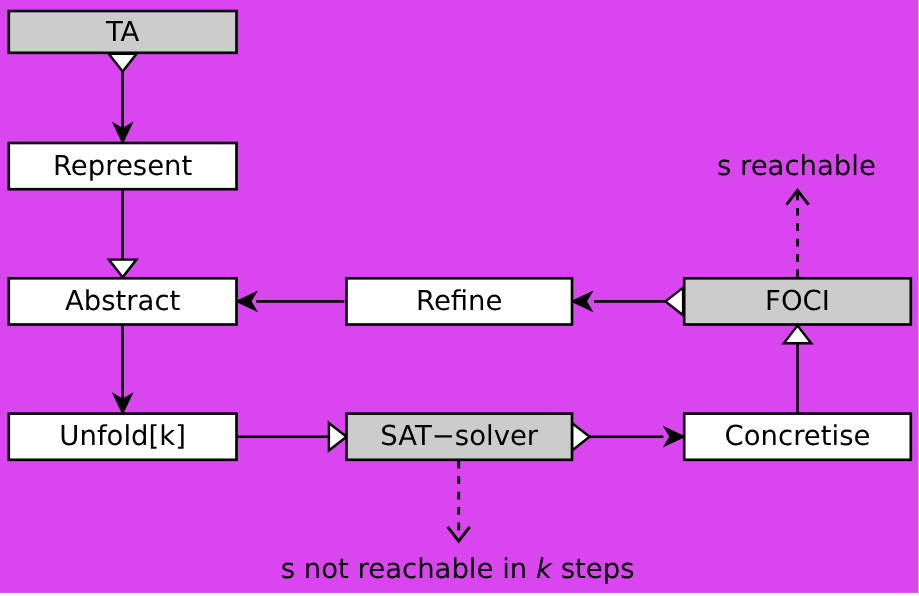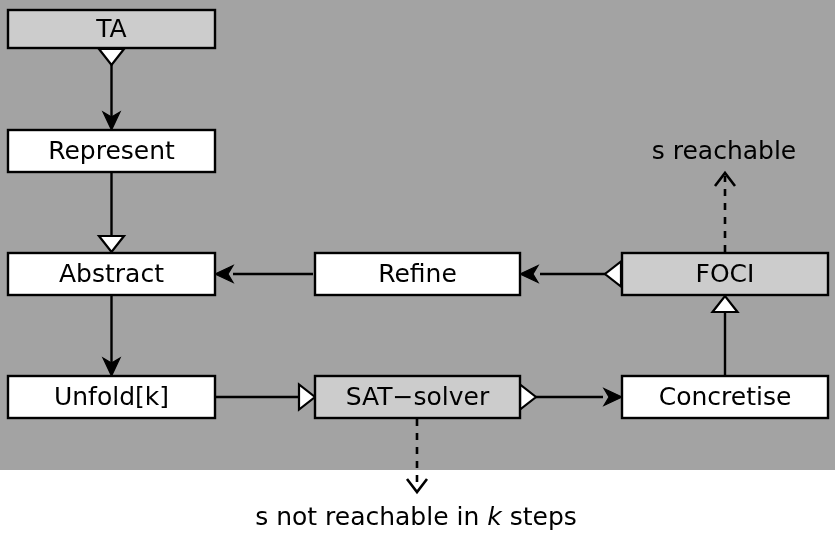--- a/index.html
+++ b/index.html
@@ -9,22 +9,22 @@
   }
   body {
     width: 835px;
     height: 542px;
     font-family: "DejaVu Sans", sans-serif;
     overflow: hidden;
   }
   #diagram-root {
     position: relative;
     width: 835px;
-    height: 470px;
-    background: #a3a3a3;
+    height: 539px;
+    background: #d946ef;
   }
   svg.flow {
     position: absolute;
     top: 0;
     left: 0;
     width: 835px;
     height: 542px;
     display: block;
   }
   .node-rect {

